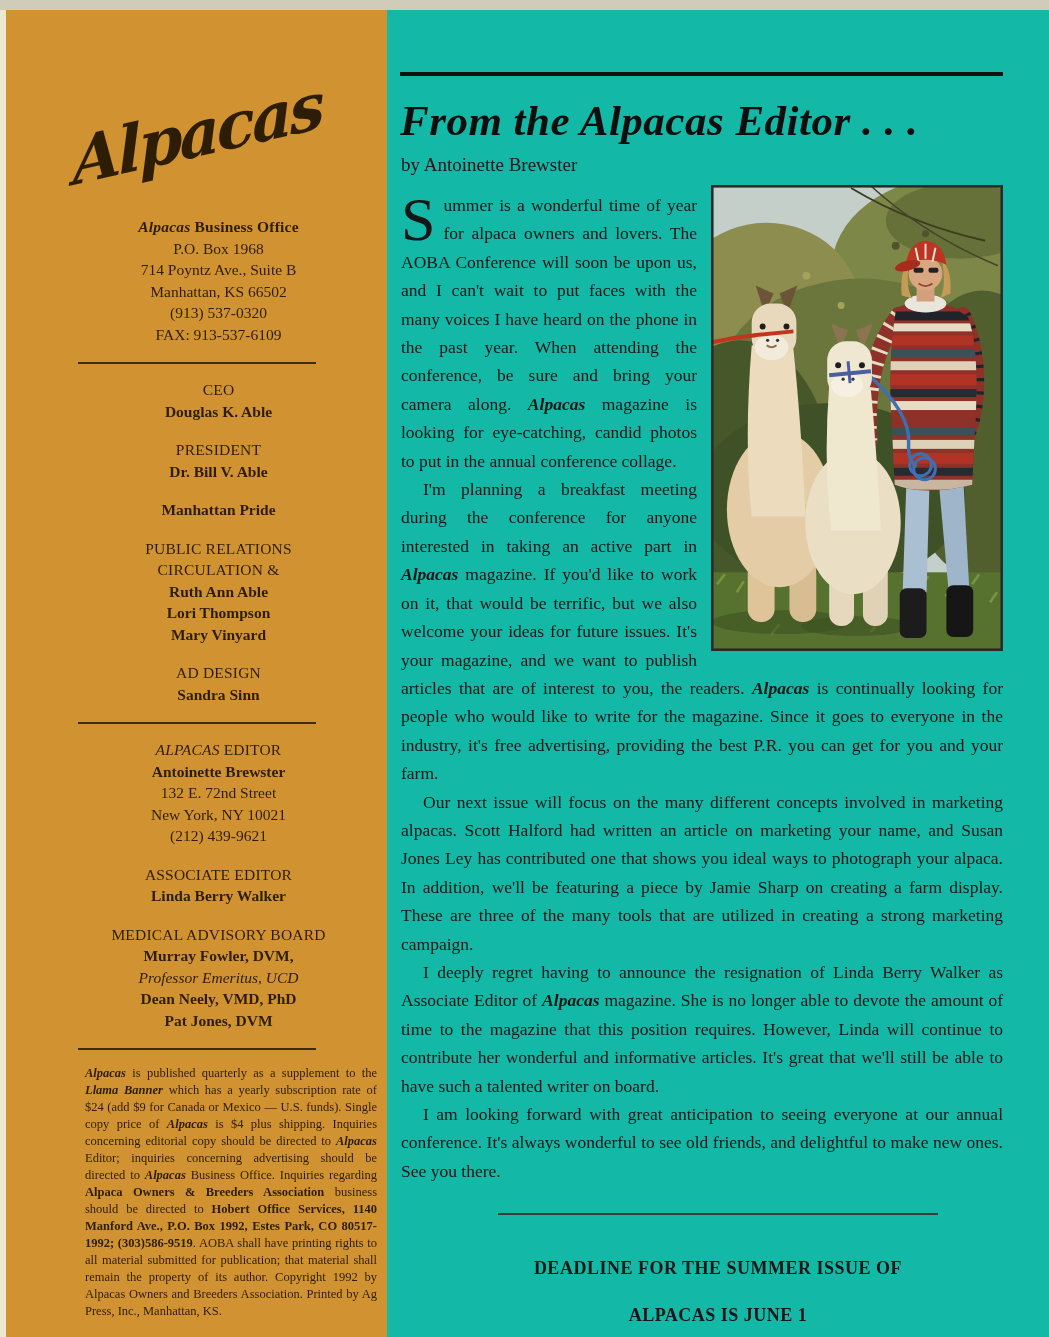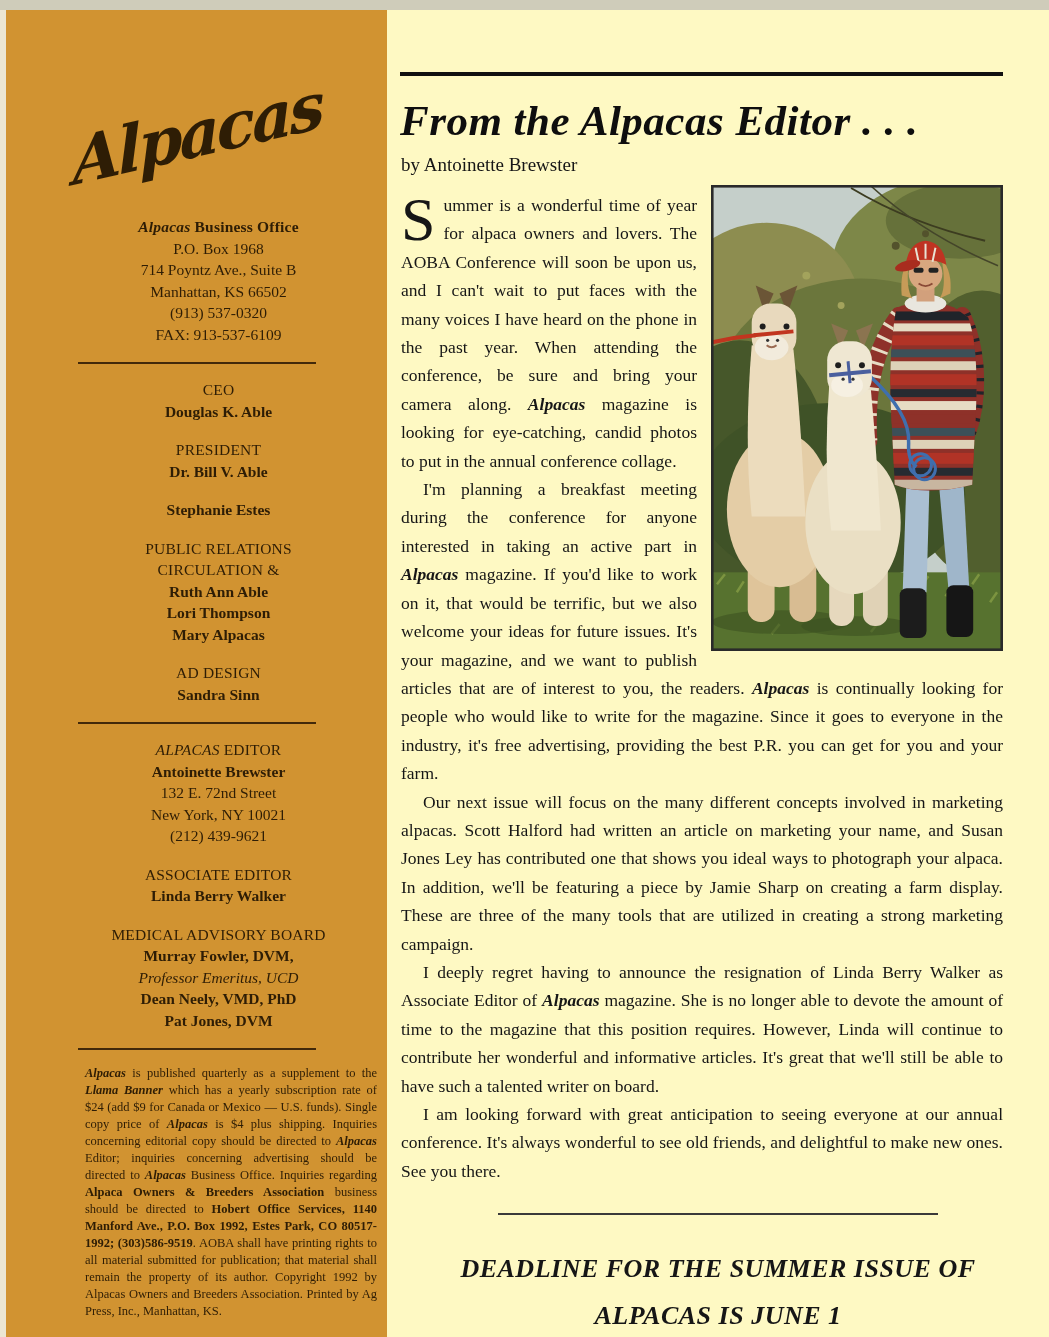--- a/index.html
+++ b/index.html
@@ -40,21 +40,21 @@
   .sb-block{margin-bottom:17px;margin-left:44px;}
   .sb-role{letter-spacing:0.2px;}
   .sb-rule{border:none;border-top:2px solid #42290a;width:238px;margin:11px auto 15px;}
   .fine-print{
     margin:14px 10px 0 79px;
     font-size:12.5px;line-height:17px;
     text-align:justify;
   }
 
   
-  .main{position:absolute;left:387px;top:10px;width:662px;height:1327px;background:#fef9c3;}
+  .main{position:absolute;left:387px;top:10px;width:662px;height:1327px;background:#14b8a6;}
   .title-rule{border:none;border-top:4px solid var(--rule-dark);margin:62px 46px 0 13px;}
   .title{
     font-style:italic;font-weight:600;font-size:43px;
     margin:20px 46px 0 13px;letter-spacing:0.5px;
     color:#0e0e0e;
   }
   .byline{font-size:19px;margin:9px 46px 0 14px;}
   .article{
     margin:15px 46px 0 14px;
     font-size:17.5px;line-height:28.4px;text-align:justify;
@@ -66,21 +66,21 @@
   }
   .photo-wrap svg{display:block;width:100%;height:100%;}
   .body-para{margin:0;text-indent:22px;}
   .body-para.first{text-indent:0;}
   .dropcap{
     float:left;font-size:62px;line-height:47px;
     padding:5px 8px 0 0;font-weight:500;
   }
   .deadline{margin-top:28px;text-align:center;}
   .deadline-rule{border:none;border-top:2px solid #3a3a3a;width:440px;margin:0 auto 30px;}
-  .deadline-line{font-weight:bold;font-style:italic;font-size:26px;line-height:47px;letter-spacing:0.5px;}
+  .deadline-line{font-weight:bold;font-size:18px;line-height:47px;letter-spacing:0.5px;}
 </style>
 </head>
 <body>
 
 <div class="page">
   <div class="top-strip"></div>
   <div class="left-strip"></div>
 
   <aside class="sidebar">
     <div class="logo-wrap">
@@ -100,28 +100,28 @@
     <div class="sb-section">
         <div class="sb-block">
           <div class="sb-role"><span>CEO</span></div>
           <div class="sb-line"><span style="font-weight: bold;">Douglas K. Able</span></div>
         </div>
         <div class="sb-block">
           <div class="sb-role"><span>PRESIDENT</span></div>
           <div class="sb-line"><span style="font-weight: bold;">Dr. Bill V. Able</span></div>
         </div>
         <div class="sb-block">
-          <div class="sb-line"><span style="font-weight: bold;">Stephanie Estes</span></div>
+          <div class="sb-line"><span style="font-weight: bold;">Manhattan Pride</span></div>
         </div>
         <div class="sb-block">
           <div class="sb-role"><span>PUBLIC RELATIONS</span></div>
           <div class="sb-role"><span>CIRCULATION &amp;</span></div>
           <div class="sb-line"><span style="font-weight: bold;">Ruth Ann Able</span></div>
           <div class="sb-line"><span style="font-weight: bold;">Lori Thompson</span></div>
-          <div class="sb-line"><span style="font-weight: bold;">Mary Alpacas</span></div>
+          <div class="sb-line"><span style="font-weight: bold;">Mary Vinyard</span></div>
         </div>
         <div class="sb-block">
           <div class="sb-role"><span>AD DESIGN</span></div>
           <div class="sb-line"><span style="font-weight: bold;">Sandra Sinn</span></div>
         </div>
       </div>
     <hr class="sb-rule">
     <div class="sb-section">
         <div class="sb-block">
           <div class="sb-role"><span style="font-style: italic;">ALPACAS</span><span> EDITOR</span></div>

